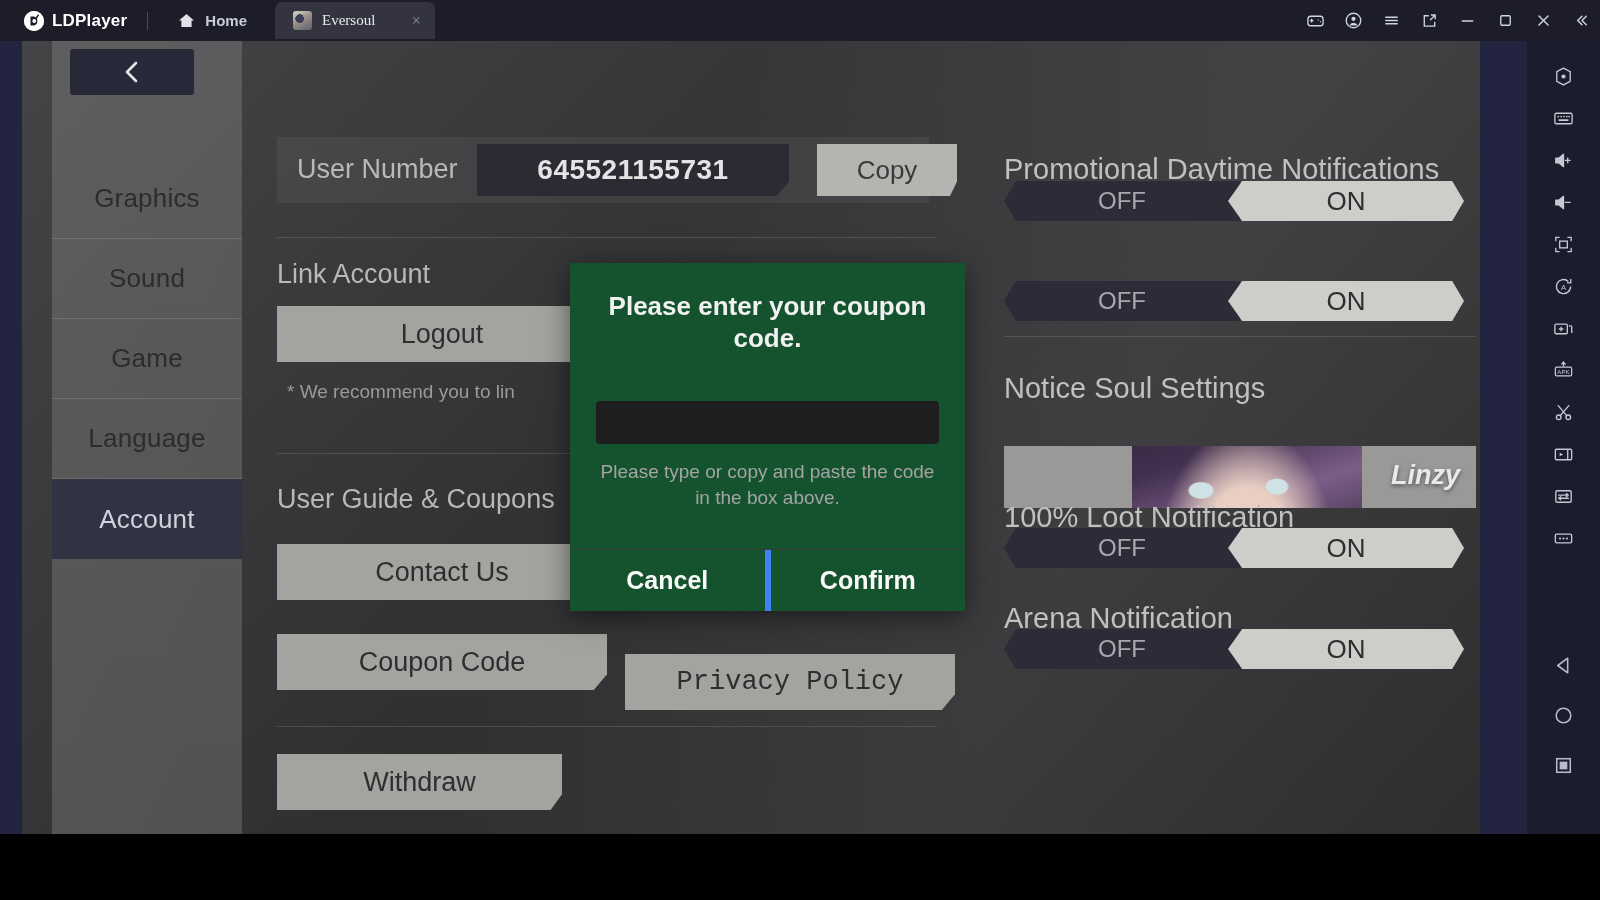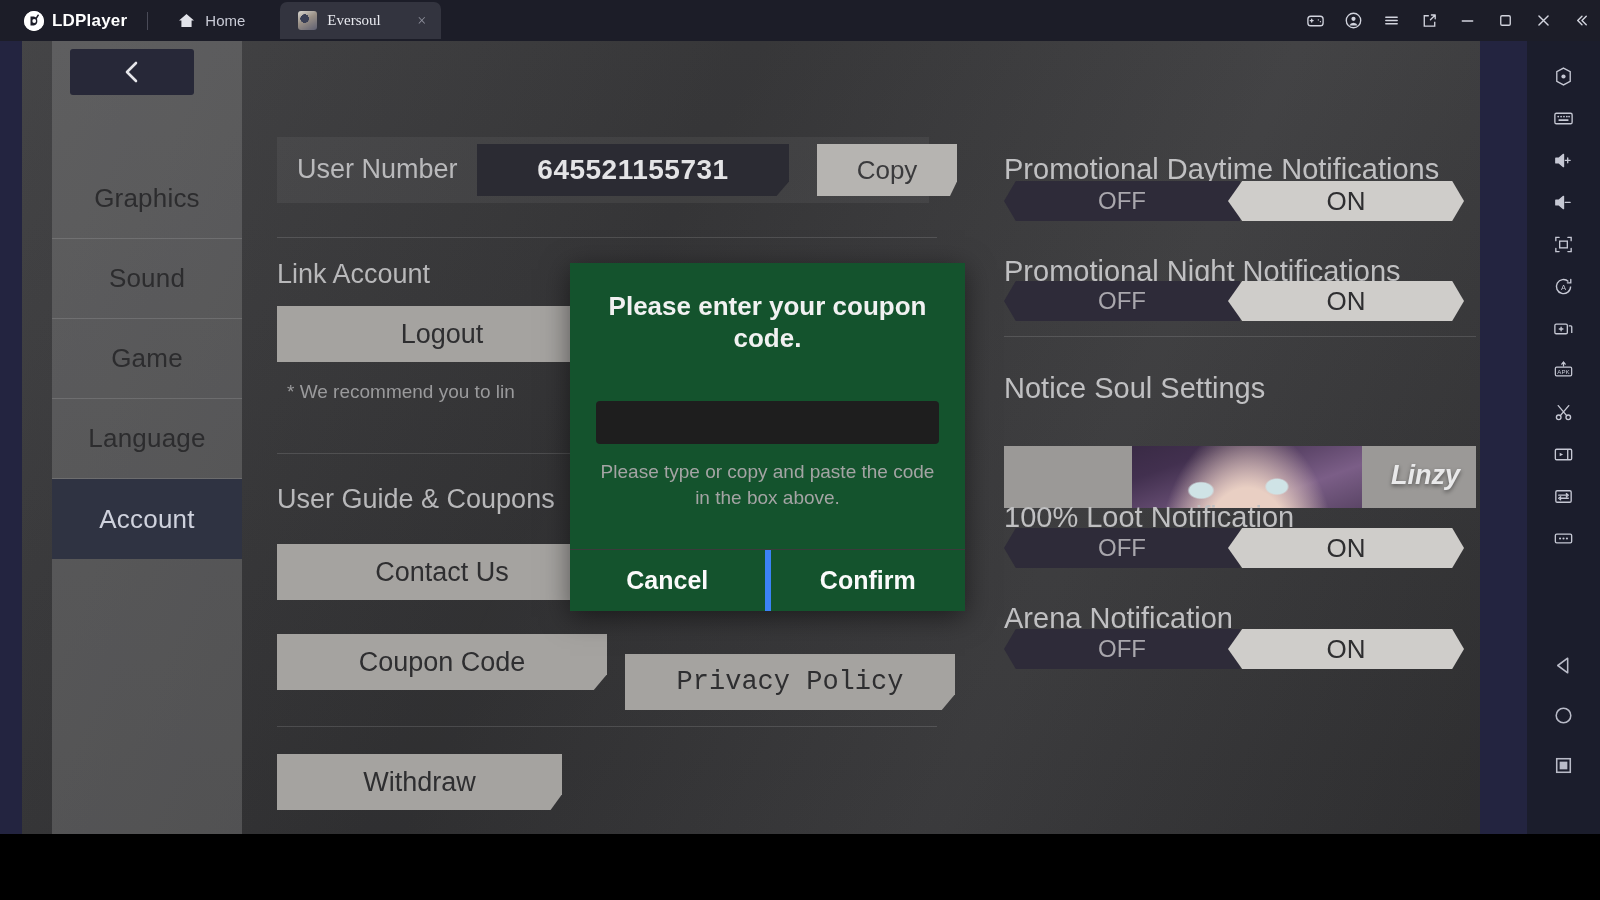--- a/index.html
+++ b/index.html
@@ -23,21 +23,21 @@
     display:flex;align-items:center;justify-content:center;
     margin-right:8px; flex:none;
   }
   .ld-name{ color:#ffffff; font-size:17px; font-weight:bold; letter-spacing:.2px; }
   .tb-sep{ width:1px;height:18px;background:#4a4b58; margin:0 20px; }
 
   .tab{
     height:41px; display:flex;align-items:center; gap:10px;
     padding:0 18px; color:#c9cbd6; font-size:15px; cursor:default;
   }
-  .tab.home{ padding-left:10px; padding-right:35px; }
+  .tab.home{ padding-left:10px; padding-right:28px;font-weight:bold; }
   .tab.active{
     background:#33343f; height:37px; margin-bottom:0;
     border-radius:7px 7px 0 0; color:#e8e9ef;
     padding-right:10px;
     font-family:Liberation Serif, serif;
   }
   .home-ico{ width:17px;height:17px; display:block; }
   .tab-thumb{
     width:19px;height:19px;border-radius:3px;flex:none;
     background:
@@ -463,21 +463,20 @@
       </div>
 
       <div class="col-right">
 
         <div class="r-title" style="top:96px">Promotional Daytime Notifications</div>
         <div class="toggle" style="top:140px">
           <div class="tg-off">OFF</div>
           <div class="tg-on">ON</div>
         </div>
 
-        <div class="r-title" style="top:198px">Promotional Night Notifications</div>
         <div class="toggle" style="top:240px">
           <div class="tg-off">OFF</div>
           <div class="tg-on">ON</div>
         </div>
 
         <div class="divider" style="left:22px; top:295px; width:472px;"></div>
 
         <div class="r-title" style="top:315px">Notice Soul Settings</div>
         <div class="soul-card">
           <div class="soul-art"></div>

